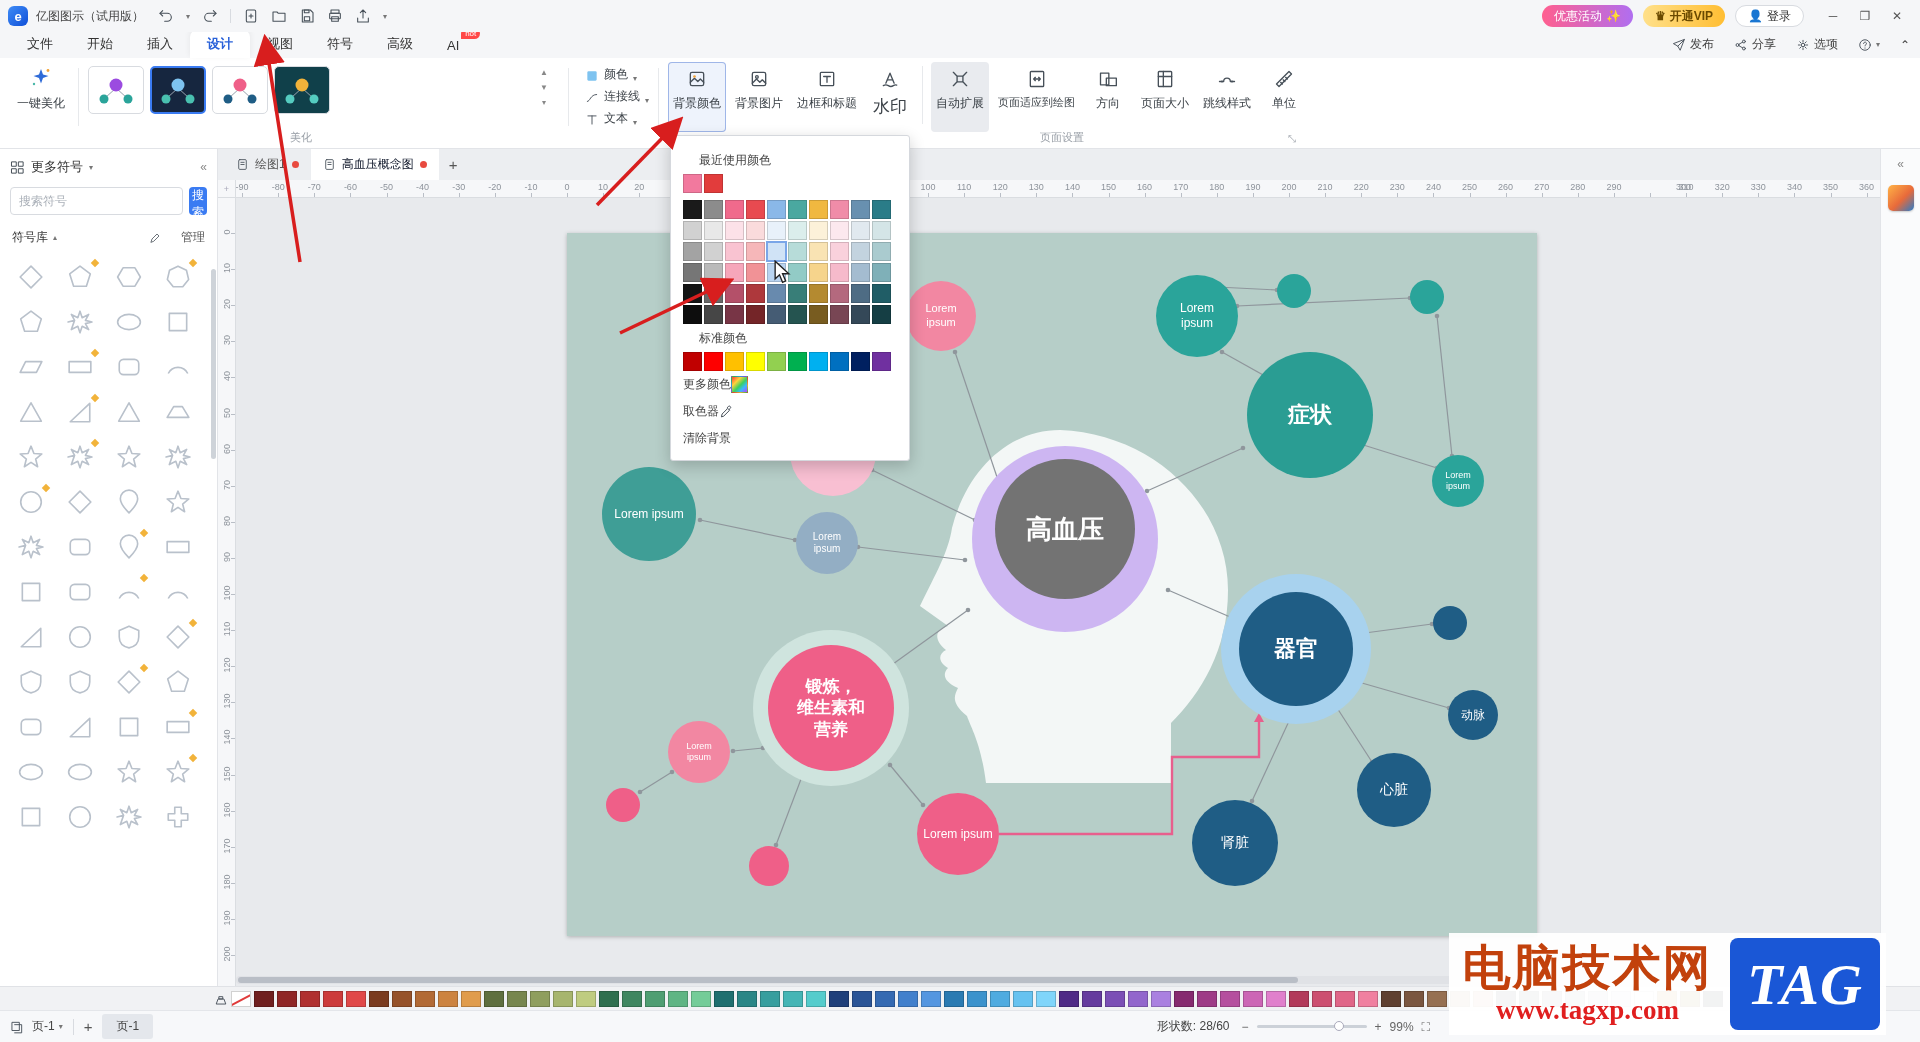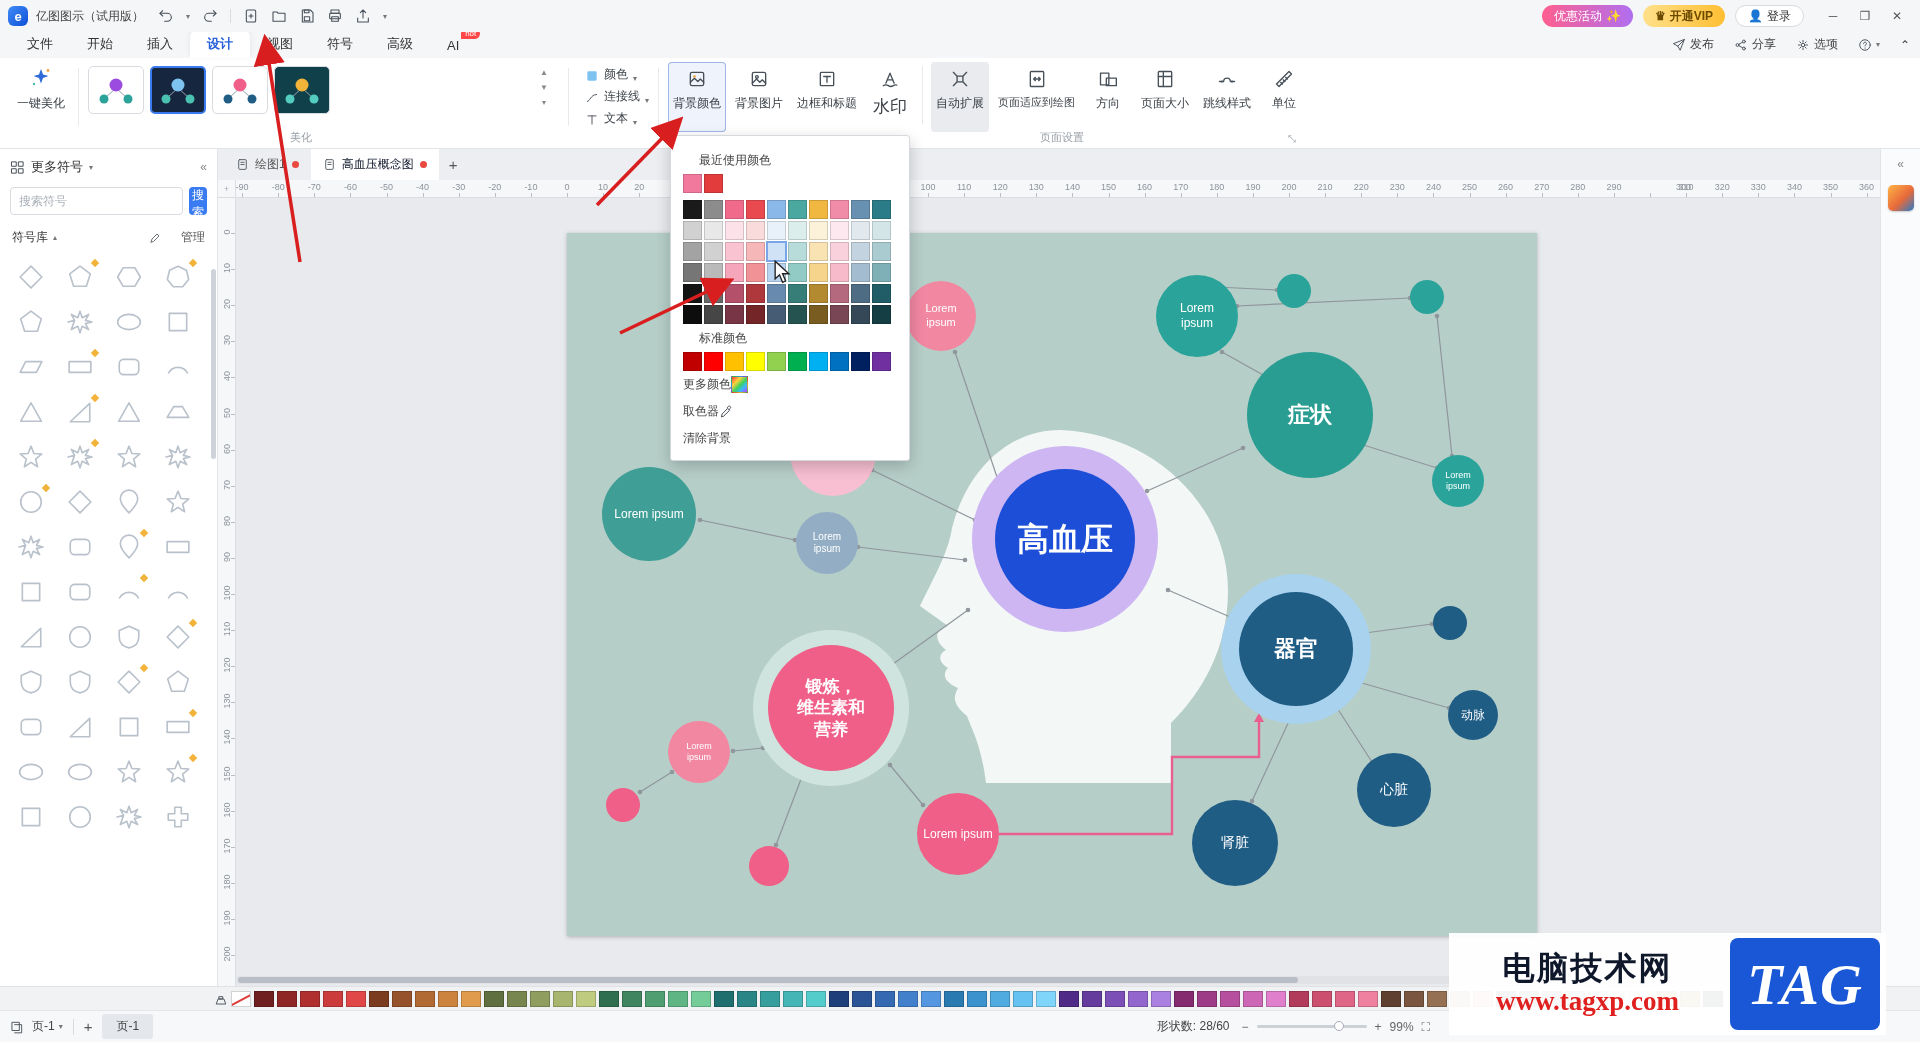--- a/index.html
+++ b/index.html
@@ -99,21 +99,21 @@
 .statusbar{position:absolute;left:0;bottom:0;right:0;height:32px;background:#f7f8fa;border-top:1px solid #e4e6ea;display:flex;align-items:center;padding:0 10px;z-index:12;color:#444}
 .statusbar .sep{width:1px;height:16px;background:#d8dbe0;margin:0 10px}
 .page-chip{background:#e4e7ec;border-radius:3px;padding:4px 14px;margin-left:10px}
 .sb-right{margin-left:auto;display:flex;align-items:center;gap:12px;padding-right:480px}
 .zoombits{display:flex;align-items:center;gap:8px;color:#666}
 .zslider{width:110px;height:3px;background:#ccd1d8;border-radius:2px;position:relative}
 .zslider i{position:absolute;left:70%;top:-4px;width:10px;height:10px;background:#fff;border:1px solid #aab;border-radius:50%}
 
 .watermark{position:absolute;left:1449px;top:933px;width:437px;height:102px;background:rgba(255,255,255,.95);z-index:70;display:flex;align-items:center;padding:4px 6px;gap:10px}
 .wm-text{flex:1;text-align:center}
-.wm-title{color:#0f172a;font-weight:bold;font-size:32px;letter-spacing:2px;line-height:1.1}
+.wm-title{color:#c2410c;font-weight:bold;font-size:48px;letter-spacing:2px;line-height:1.1}
 .wm-url{color:#e01f1f;font-weight:bold;font-size:27px;font-family:"Liberation Serif",serif}
 .wm-badge{width:150px;height:92px;background:#1a57d6;border-radius:8px;color:#fff;display:flex;align-items:center;justify-content:center;font-size:58px;font-weight:bold;font-style:italic;font-family:"Liberation Serif",serif;letter-spacing:1px}
 
 #annotation-layer{position:absolute;left:0;top:0;z-index:60;pointer-events:none}
 .cursor{position:absolute;z-index:61;pointer-events:none}
 </style>
 </head>
 <body>
 
 <div class="titlebar">
@@ -956,21 +956,21 @@
       <circle cx="1136" cy="564" r="2.3" fill="#8f969c"></circle>
       <line x1="1060" y1="508" x2="1016" y2="603" stroke="#8f969c" stroke-width="1.2"></line>
       <circle cx="1060" cy="508" r="2.3" fill="#8f969c"></circle>
       <circle cx="1016" cy="603" r="2.3" fill="#8f969c"></circle>
       <polyline points="763,636 936,636 936,559 1023,559 1023,524" fill="none" stroke="#e85f8d" stroke-width="2.4"></polyline>
       <polygon points="1018,524 1028,524 1023,515" fill="#e85f8d"></polygon>
     </svg>
   <div id="node-layer">
       <div class="node" style="left: 554px; top: 212px; width: 86px; height: 86px; background: rgb(248, 191, 210); font-size: 10px;"></div>
       <div class="node" style="left: 736px; top: 248px; width: 186px; height: 186px; background: rgb(205, 182, 242);"></div>
-      <div class="node" style="left: 759px; top: 271px; width: 140px; height: 140px; background: #1d4ed8; font-size: 32px; font-weight: bold;">高血压</div>
+      <div class="node" style="left: 759px; top: 261px; width: 140px; height: 140px; background: #737373; font-size: 26px; font-weight: bold;">高血压</div>
       <div class="node" style="left: 1011px; top: 154px; width: 126px; height: 126px; background: rgb(42, 157, 147); font-size: 22px; font-weight: bold;">症状</div>
       <div class="node" style="left: 985px; top: 376px; width: 150px; height: 150px; background: rgb(168, 210, 238);"></div>
       <div class="node" style="left: 1003px; top: 394px; width: 114px; height: 114px; background: rgb(31, 93, 133); font-size: 22px; font-weight: bold;">器官</div>
       <div class="node" style="left: 517px; top: 432px; width: 156px; height: 156px; background: rgb(207, 228, 222);"></div>
       <div class="node" style="left: 532px; top: 447px; width: 126px; height: 126px; background: rgb(239, 95, 136); font-size: 17px; font-weight: bold;">锻炼，
 维生素和
 营养</div>
       <div class="node" style="left: 920px; top: 77px; width: 82px; height: 82px; background: rgb(42, 164, 154); font-size: 12px;">Lorem
 ipsum</div>
       <div class="node" style="left: 1041px; top: 76px; width: 34px; height: 34px; background: rgb(42, 164, 154); font-size: 10px;"></div>

